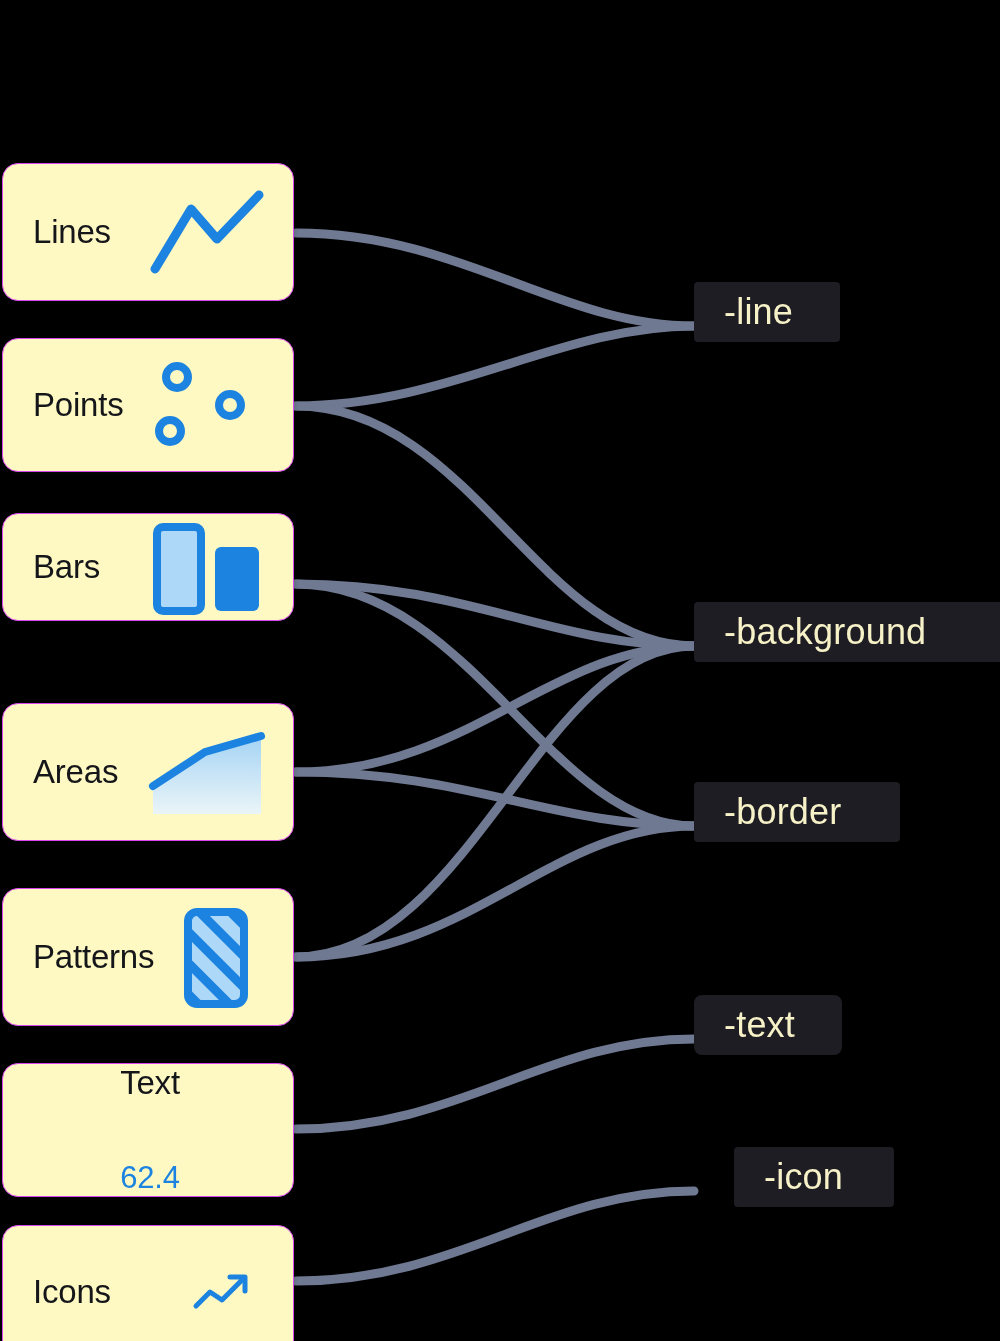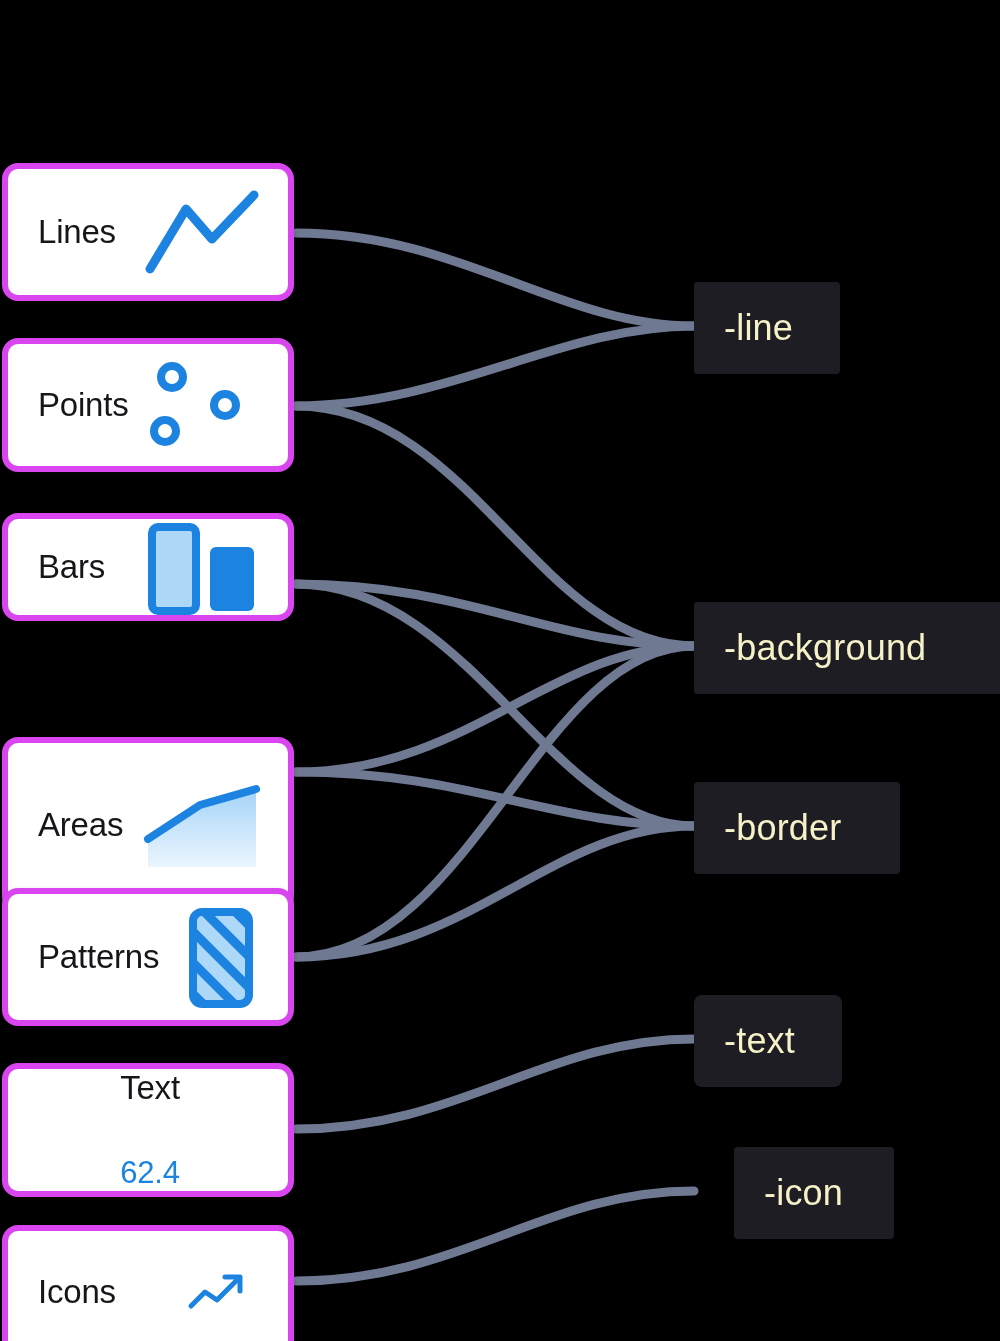--- a/index.html
+++ b/index.html
@@ -31,22 +31,22 @@
     height: 1341px;
     pointer-events: none;
   }
 
   
   .card {
     position: absolute;
     left: 2px;
     width: 292px;
     box-sizing: border-box;
-    background: #ffffff;
-    border: 6px solid #d946ef;
+    background: #fef9c3;
+    border: 1px solid #d946ef;
     border-radius: 16px;
     box-shadow: 0 2px 5px rgba(20,22,30,0.22);
     display: flex;
     align-items: center;
     justify-content: space-between;
     padding: 0 26px 0 30px;
   }
   .card-label {
     font-size: 33px;
     color: #15161a;
@@ -70,21 +70,21 @@
 
   
   .chip {
     position: absolute;
     background: #1d1d23;
     border-radius: 4px;
     display: flex;
     align-items: center;
     padding: 0 30px;
     box-sizing: border-box;
-    height: 92px;
+    height: 60px;
   }
   .chip-text {
     font-size: 36px;
     color: #f7f1c8;
     letter-spacing: 0.2px;
     white-space: nowrap;
   }
 </style>
 </head>
 <body>
@@ -141,21 +141,21 @@
   <div class="card" style="top:513px; height:108px;">
     <span class="card-label">Bars</span>
     <span class="card-visual">
       <svg width="120" height="100" viewBox="0 0 120 100">
         <rect x="10" y="10" width="44" height="84" rx="6" fill="#aed8f8" stroke="#1c84e0" stroke-width="8"></rect>
         <rect x="68" y="30" width="44" height="64" rx="6" fill="#1c84e0"></rect>
       </svg>
     </span>
   </div>
 
-  <div class="card" style="top:737px; height:175px;">
+  <div class="card" style="top:703px; height:138px;">
     <span class="card-label">Areas</span>
     <span class="card-visual">
       <svg width="120" height="96" viewBox="0 0 120 96">
         <defs>
           <linearGradient id="areaGrad" x1="0" y1="0" x2="0" y2="1">
             <stop offset="0%" stop-color="#9fd1f7" stop-opacity="0.95"></stop>
             <stop offset="100%" stop-color="#e8f4fe" stop-opacity="0.9"></stop>
           </linearGradient>
         </defs>
         <path d="M6,62 L58,28 L114,12 L114,90 L6,90 Z" fill="url(#areaGrad)"></path>

